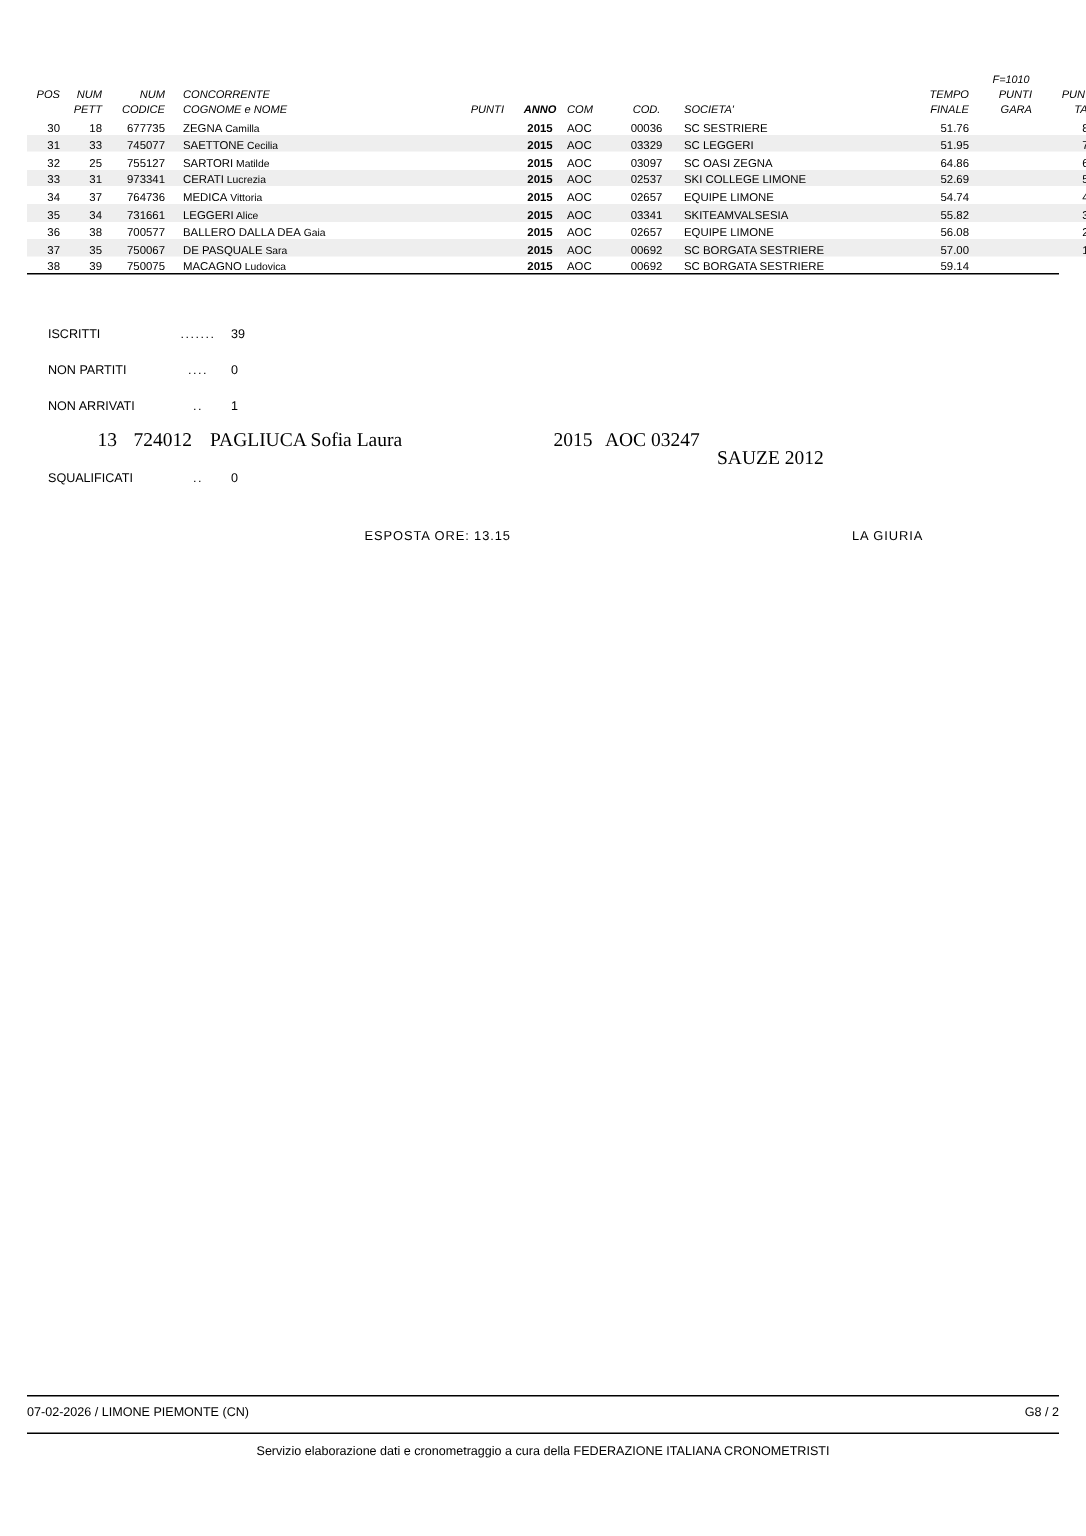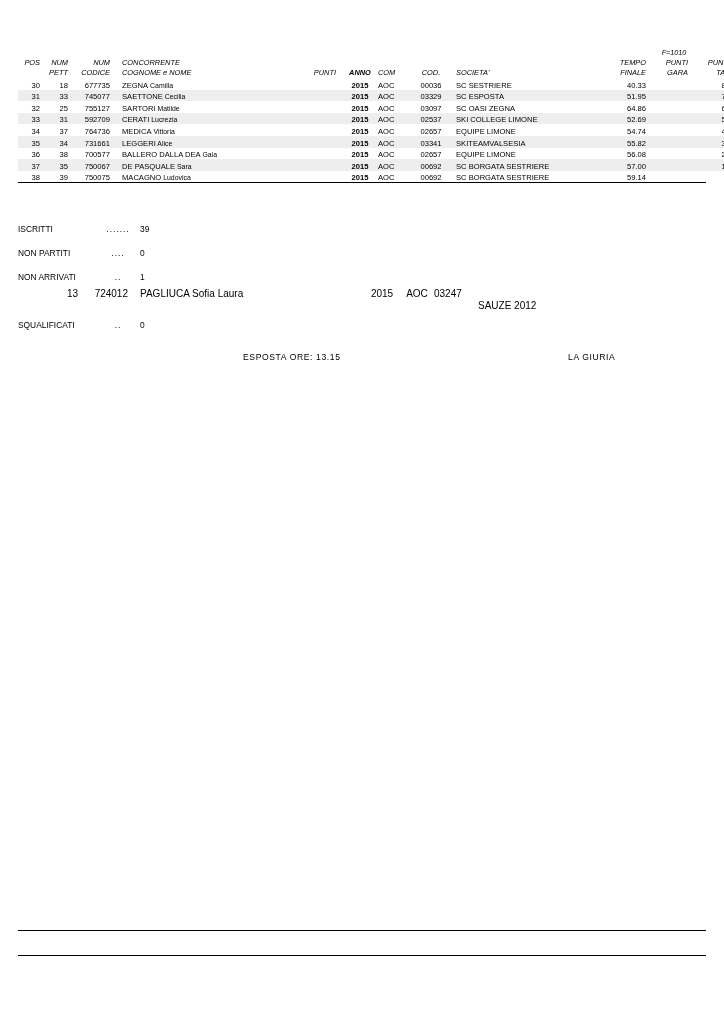--- a/index.html
+++ b/index.html
@@ -83,33 +83,35 @@
   
   .summary {
     position: absolute;
     left: 18px;
     top: 210px;
     width: 688px;
     font-size: 8.4px;
   }
   .sum-row {
     display: flex;
-    align-items: flex-end;
+    align-items: center;
     height: 24px;
+    margin-left: 14px;
   }
   .sum-label { width: 78px; }
   .sum-dots  { width: 44px; text-align: center; letter-spacing: 1px; }
   .sum-value { width: 40px; }
 
   .na-row {
     display: flex;
-    font-size: 10px;
+    font-size: 13px;
     height: 14px;
     align-items: center;
     margin-top: 4px;
+    font-family: Liberation Serif, serif;
   }
   .na-row > div { white-space: nowrap; }
   .na-pos   { width: 26px; text-align: right; padding-right: 4px; }
   .na-pett  { width: 30px; text-align: right; padding-right: 6px; }
   .na-cod   { width: 44px; text-align: right; padding-right: 8px; }
   .na-name  { width: 180px; padding-left: 4px; }
   .na-punti { width: 44px; }
   .na-anno  { width: 36px; text-align: center; }
   .na-com   { width: 34px; text-align: center; }
   .na-codsoc{ width: 38px; text-align: left; }
@@ -227,34 +229,34 @@
           <tr>
             <td class="c-pos">30</td>
             <td class="c-pett">18</td>
             <td class="c-cod">677735</td>
             <td class="c-name"><span class="name-first">ZEGNA</span><span class="name-last"> Camilla</span></td>
             <td class="c-punti"></td>
             <td class="c-anno">2015</td>
             <td class="c-com">AOC</td>
             <td class="c-codsoc">00036</td>
             <td class="c-soc">SC  SESTRIERE</td>
-            <td class="c-tempo">40.33</td>
+            <td class="c-tempo">51.76</td>
             <td class="c-pgara"></td>
             <td class="c-ptab">80</td>
           </tr>
           <tr class="alt">
             <td class="c-pos">31</td>
             <td class="c-pett">33</td>
             <td class="c-cod">745077</td>
             <td class="c-name"><span class="name-first">SAETTONE</span><span class="name-last"> Cecilia</span></td>
             <td class="c-punti"></td>
             <td class="c-anno">2015</td>
             <td class="c-com">AOC</td>
             <td class="c-codsoc">03329</td>
-            <td class="c-soc">SC  ESPOSTA</td>
+            <td class="c-soc">SC  LEGGERI</td>
             <td class="c-tempo">51.95</td>
             <td class="c-pgara"></td>
             <td class="c-ptab">71</td>
           </tr>
           <tr>
             <td class="c-pos">32</td>
             <td class="c-pett">25</td>
             <td class="c-cod">755127</td>
             <td class="c-name"><span class="name-first">SARTORI</span><span class="name-last"> Matilde</span></td>
             <td class="c-punti"></td>
@@ -262,21 +264,21 @@
             <td class="c-com">AOC</td>
             <td class="c-codsoc">03097</td>
             <td class="c-soc">SC  OASI  ZEGNA</td>
             <td class="c-tempo">64.86</td>
             <td class="c-pgara"></td>
             <td class="c-ptab">62</td>
           </tr>
           <tr class="alt">
             <td class="c-pos">33</td>
             <td class="c-pett">31</td>
-            <td class="c-cod">592709</td>
+            <td class="c-cod">973341</td>
             <td class="c-name"><span class="name-first">CERATI</span><span class="name-last"> Lucrezia</span></td>
             <td class="c-punti"></td>
             <td class="c-anno">2015</td>
             <td class="c-com">AOC</td>
             <td class="c-codsoc">02537</td>
             <td class="c-soc">SKI  COLLEGE  LIMONE</td>
             <td class="c-tempo">52.69</td>
             <td class="c-pgara"></td>
             <td class="c-ptab">53</td>
           </tr>
@@ -392,15 +394,20 @@
       <div class="sum-value">0</div>
     </div>
   </div>
 
   <div class="esposta">
     <div class="left">ESPOSTA  ORE:   13.15</div>
     <div class="right">LA  GIURIA</div>
   </div>
 
   <div class="footer-rule-top"></div>
+  <div class="footer-meta">
+    <div>07-02-2026  /  LIMONE PIEMONTE (CN)</div>
+    <div>G8 / 2</div>
+  </div>
   <div class="footer-rule-bottom"></div>
+  <div class="footer-credit">Servizio elaborazione dati e cronometraggio a cura della FEDERAZIONE ITALIANA CRONOMETRISTI</div>
 
 </div>
 
 </body></html>

